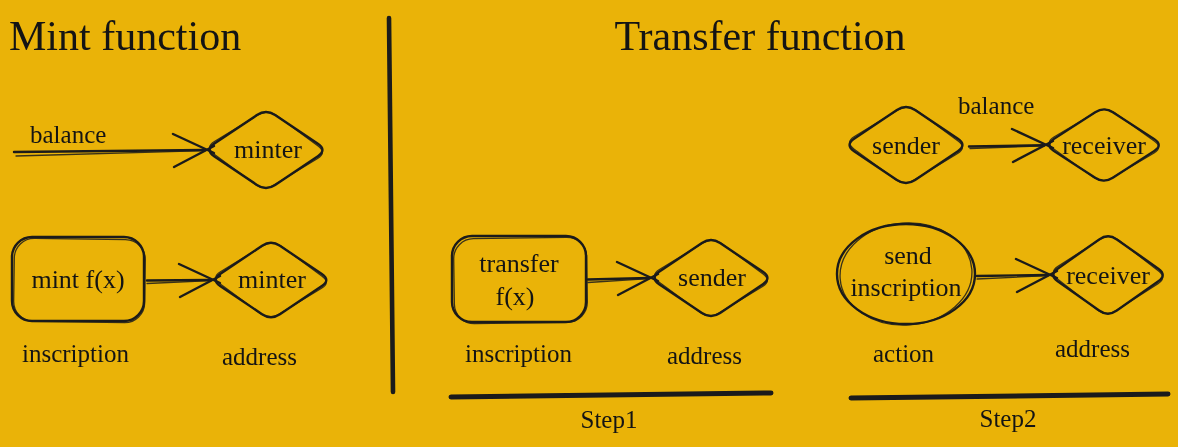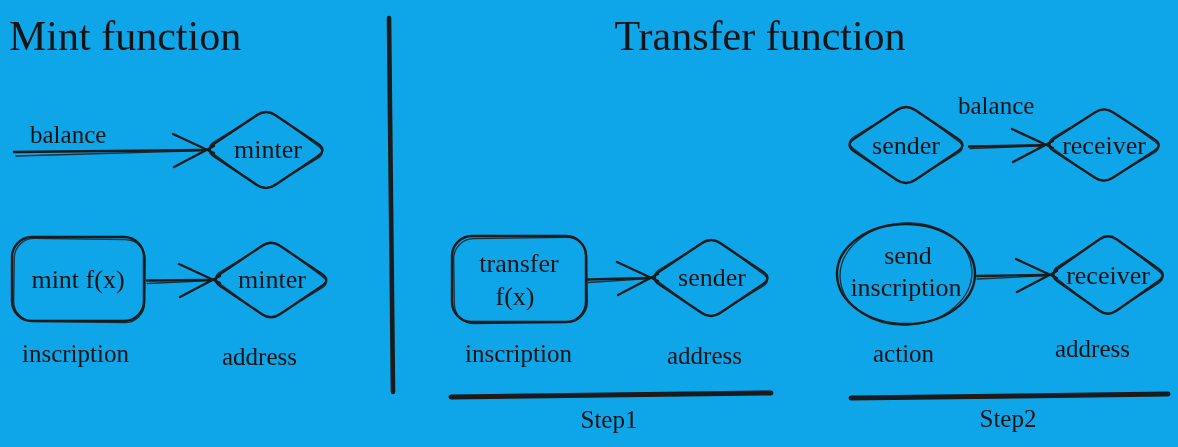--- a/index.html
+++ b/index.html
@@ -1,16 +1,16 @@
 <!DOCTYPE html>
 <html><head>
 <meta charset="utf-8">
 <style>
   html,body { margin:0; padding:0; background:#ffffff; }
-  .canvas { position:relative; width:1178px; height:447px; background:#0ea5e9; overflow:hidden; }
+  .canvas { position:relative; width:1178px; height:447px; background:#eab308; overflow:hidden; }
   svg { display:block; }
   .stroke { fill:none; stroke:#1b1b1b; stroke-width:2.4; stroke-linecap:round; stroke-linejoin:round; }
   .ghost  { stroke-width:1.3; opacity:.85; }
   .divider{ stroke-width:4.6; }
   .rule   { stroke-width:5; }
   text { font-family:"Liberation Serif","DejaVu Serif",serif; fill:#141414; }
   .title      { font-size:42px; }
   .node-label { font-size:26px; text-anchor:middle; }
   .caption    { font-size:25px; }
   .edge-label { font-size:25px; }

